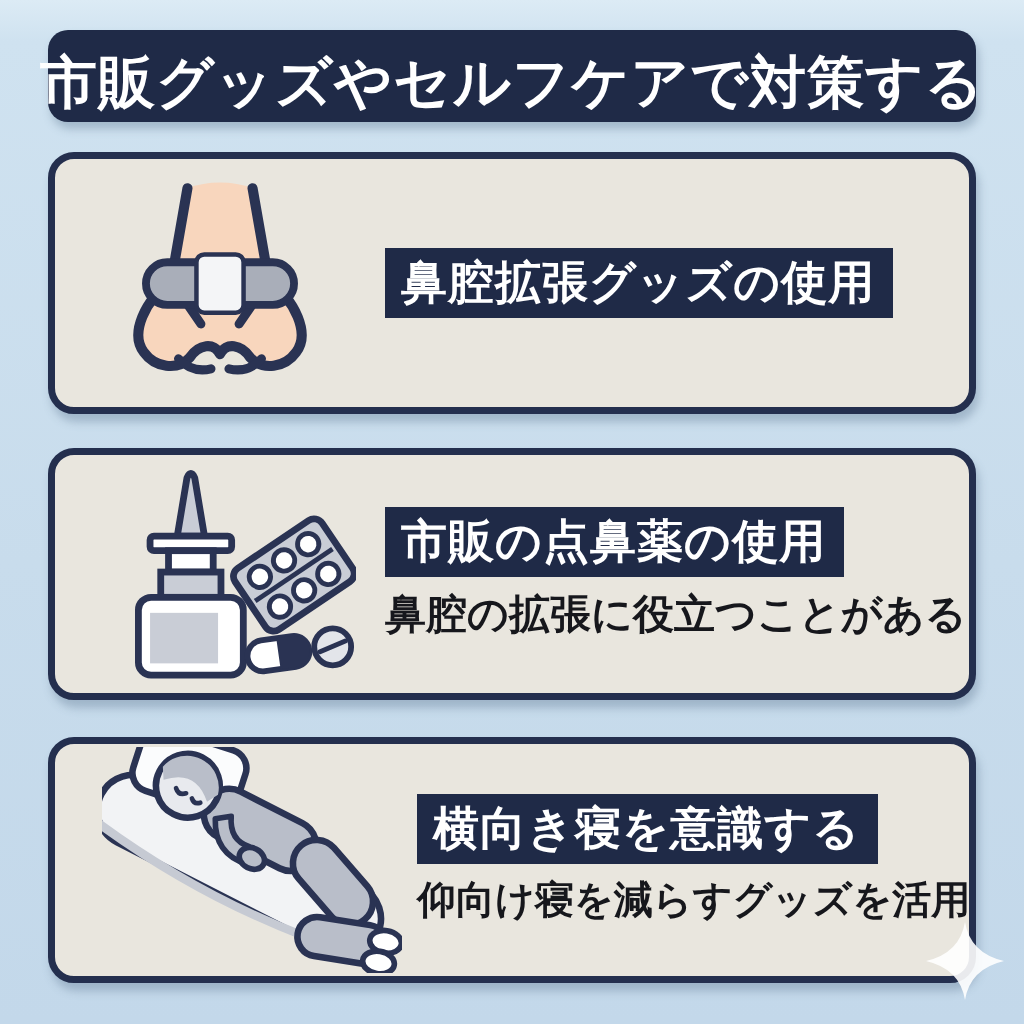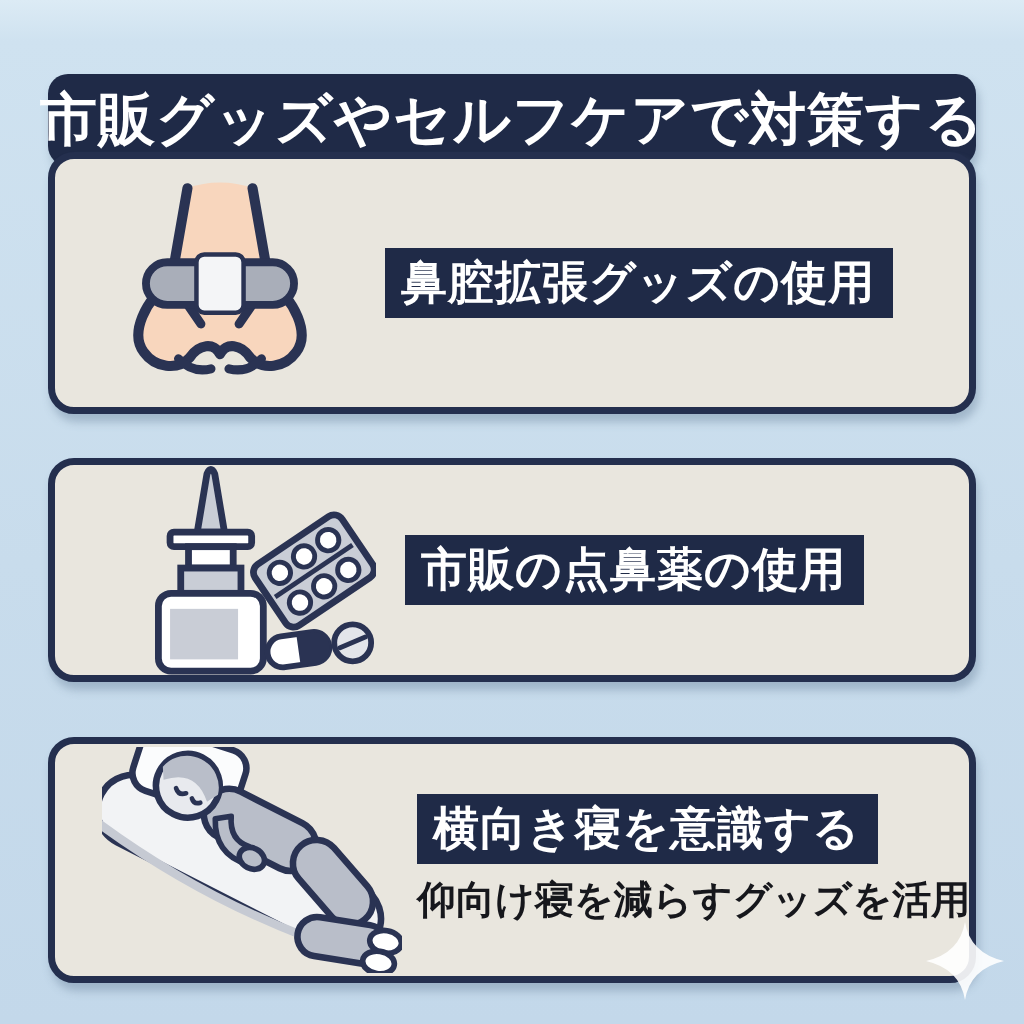--- a/index.html
+++ b/index.html
@@ -5,35 +5,34 @@
   html,body{margin:0;padding:0;}
   body{
     width:1024px;height:1024px;position:relative;overflow:hidden;
     background:linear-gradient(180deg,#dcebf5 0%,#cfe2f0 4%,#c8dcec 55%,#c3d8ea 100%);
     font-family:"DejaVu Sans","Liberation Sans",sans-serif;
     -webkit-font-smoothing:antialiased;
   }
   .title-bar{
     position:absolute;left:48px;top:30px;width:928px;height:92px;
     background:#1f2a47;border-radius:20px;
-    display:flex;align-items:center;justify-content:center;
+    display:flex;align-items:flex-end;justify-content:center;
     box-shadow:3px 7px 9px rgba(110,135,160,.45);
-    margin-top:44px;
   }
   .title-bar span{
     color:#ffffff;font-size:57px;font-weight:800;letter-spacing:1px;white-space:nowrap;
   }
   .card{
     position:absolute;left:48px;width:928px;
     background:#e9e6de;border:7px solid #242f4e;border-radius:26px;
     box-shadow:3px 8px 9px rgba(110,135,160,.45);
     display:flex;flex-direction:row;align-items:center;box-sizing:border-box;
   }
   .card-1{top:152px;height:262px;}
-  .card-2{top:458px;height:224px;padding-left:20px;}
+  .card-2{top:448px;height:252px;}
   .card-3{top:737px;height:246px;padding-left:32px;}
   .icon-wrap{
     flex:0 0 330px;display:flex;align-items:center;justify-content:center;height:100%;
   }
   .icon-wrap svg{display:block;}
   .text-col{
     flex:1 1 auto;display:flex;flex-direction:column;justify-content:center;
     align-items:flex-start;padding-right:30px;gap:10px;
   }
   .heading-bar{
@@ -109,20 +108,23 @@
           <rect x="168" y="181" width="64" height="32" rx="16" fill="#ffffff" stroke="#2a3353" stroke-width="6"></rect>
           <path d="M200 181 h16 a16 16 0 0 1 0 32 h-16 z" fill="#2a3353"></path>
         </g>
 
         <circle cx="256" cy="190" r="19" fill="#e3e5ea" stroke="#2a3353" stroke-width="6"></circle>
         <line x1="243" y1="195" x2="269" y2="184" stroke="#2a3353" stroke-width="5" stroke-linecap="round"></line>
       </svg>
     </div>
     <div class="text-col">
       <div class="heading-bar">市販の点鼻薬の使用</div>
+      <div class="body-text">
+        <span class="line">鼻腔の拡張に役立つことがある</span>
+      </div>
     </div>
   </section>
 
   <section class="card card-3">
     <div class="icon-wrap">
       <svg width="300" height="226" viewBox="0 0 320 240">
         <g transform="rotate(27 150 120)">
 
           <rect x="-16" y="88" width="330" height="76" rx="38" fill="#f2f3f5" stroke="#2a3353" stroke-width="7"></rect>
           <path d="M-6 150 Q150 176 306 150 L300 160 Q150 184 -2 160 Z" fill="#c6cad3"></path>

